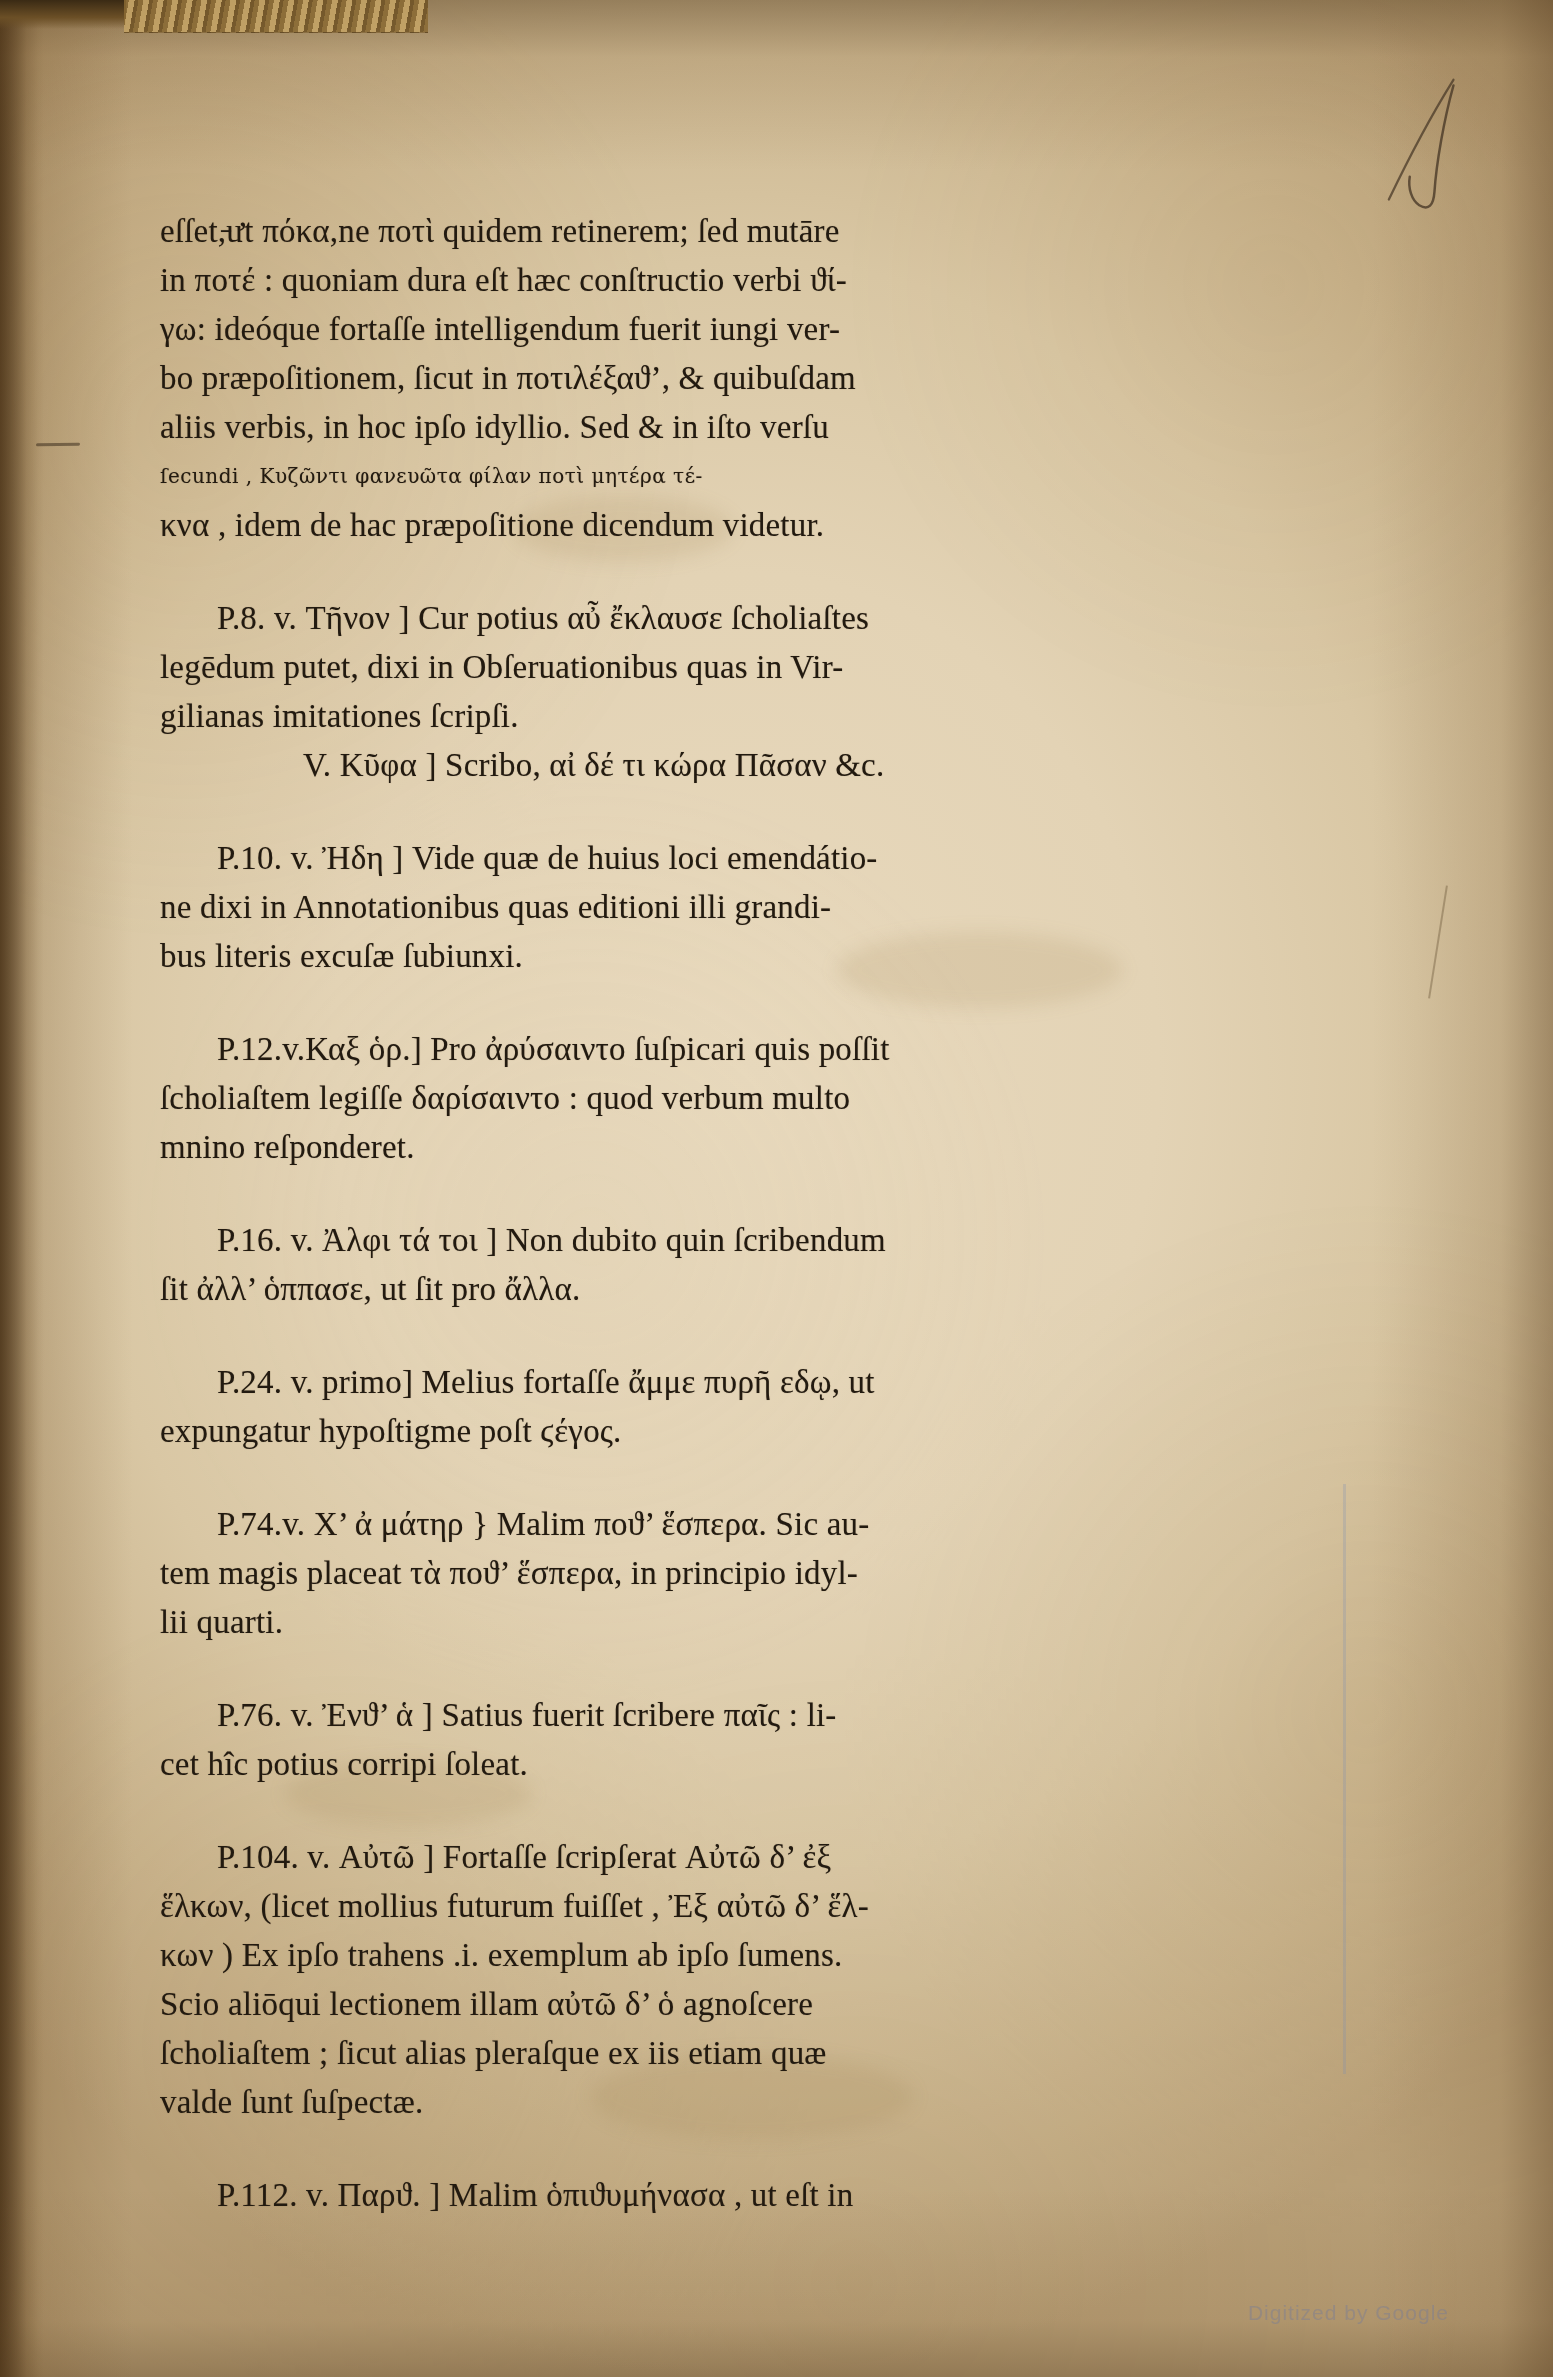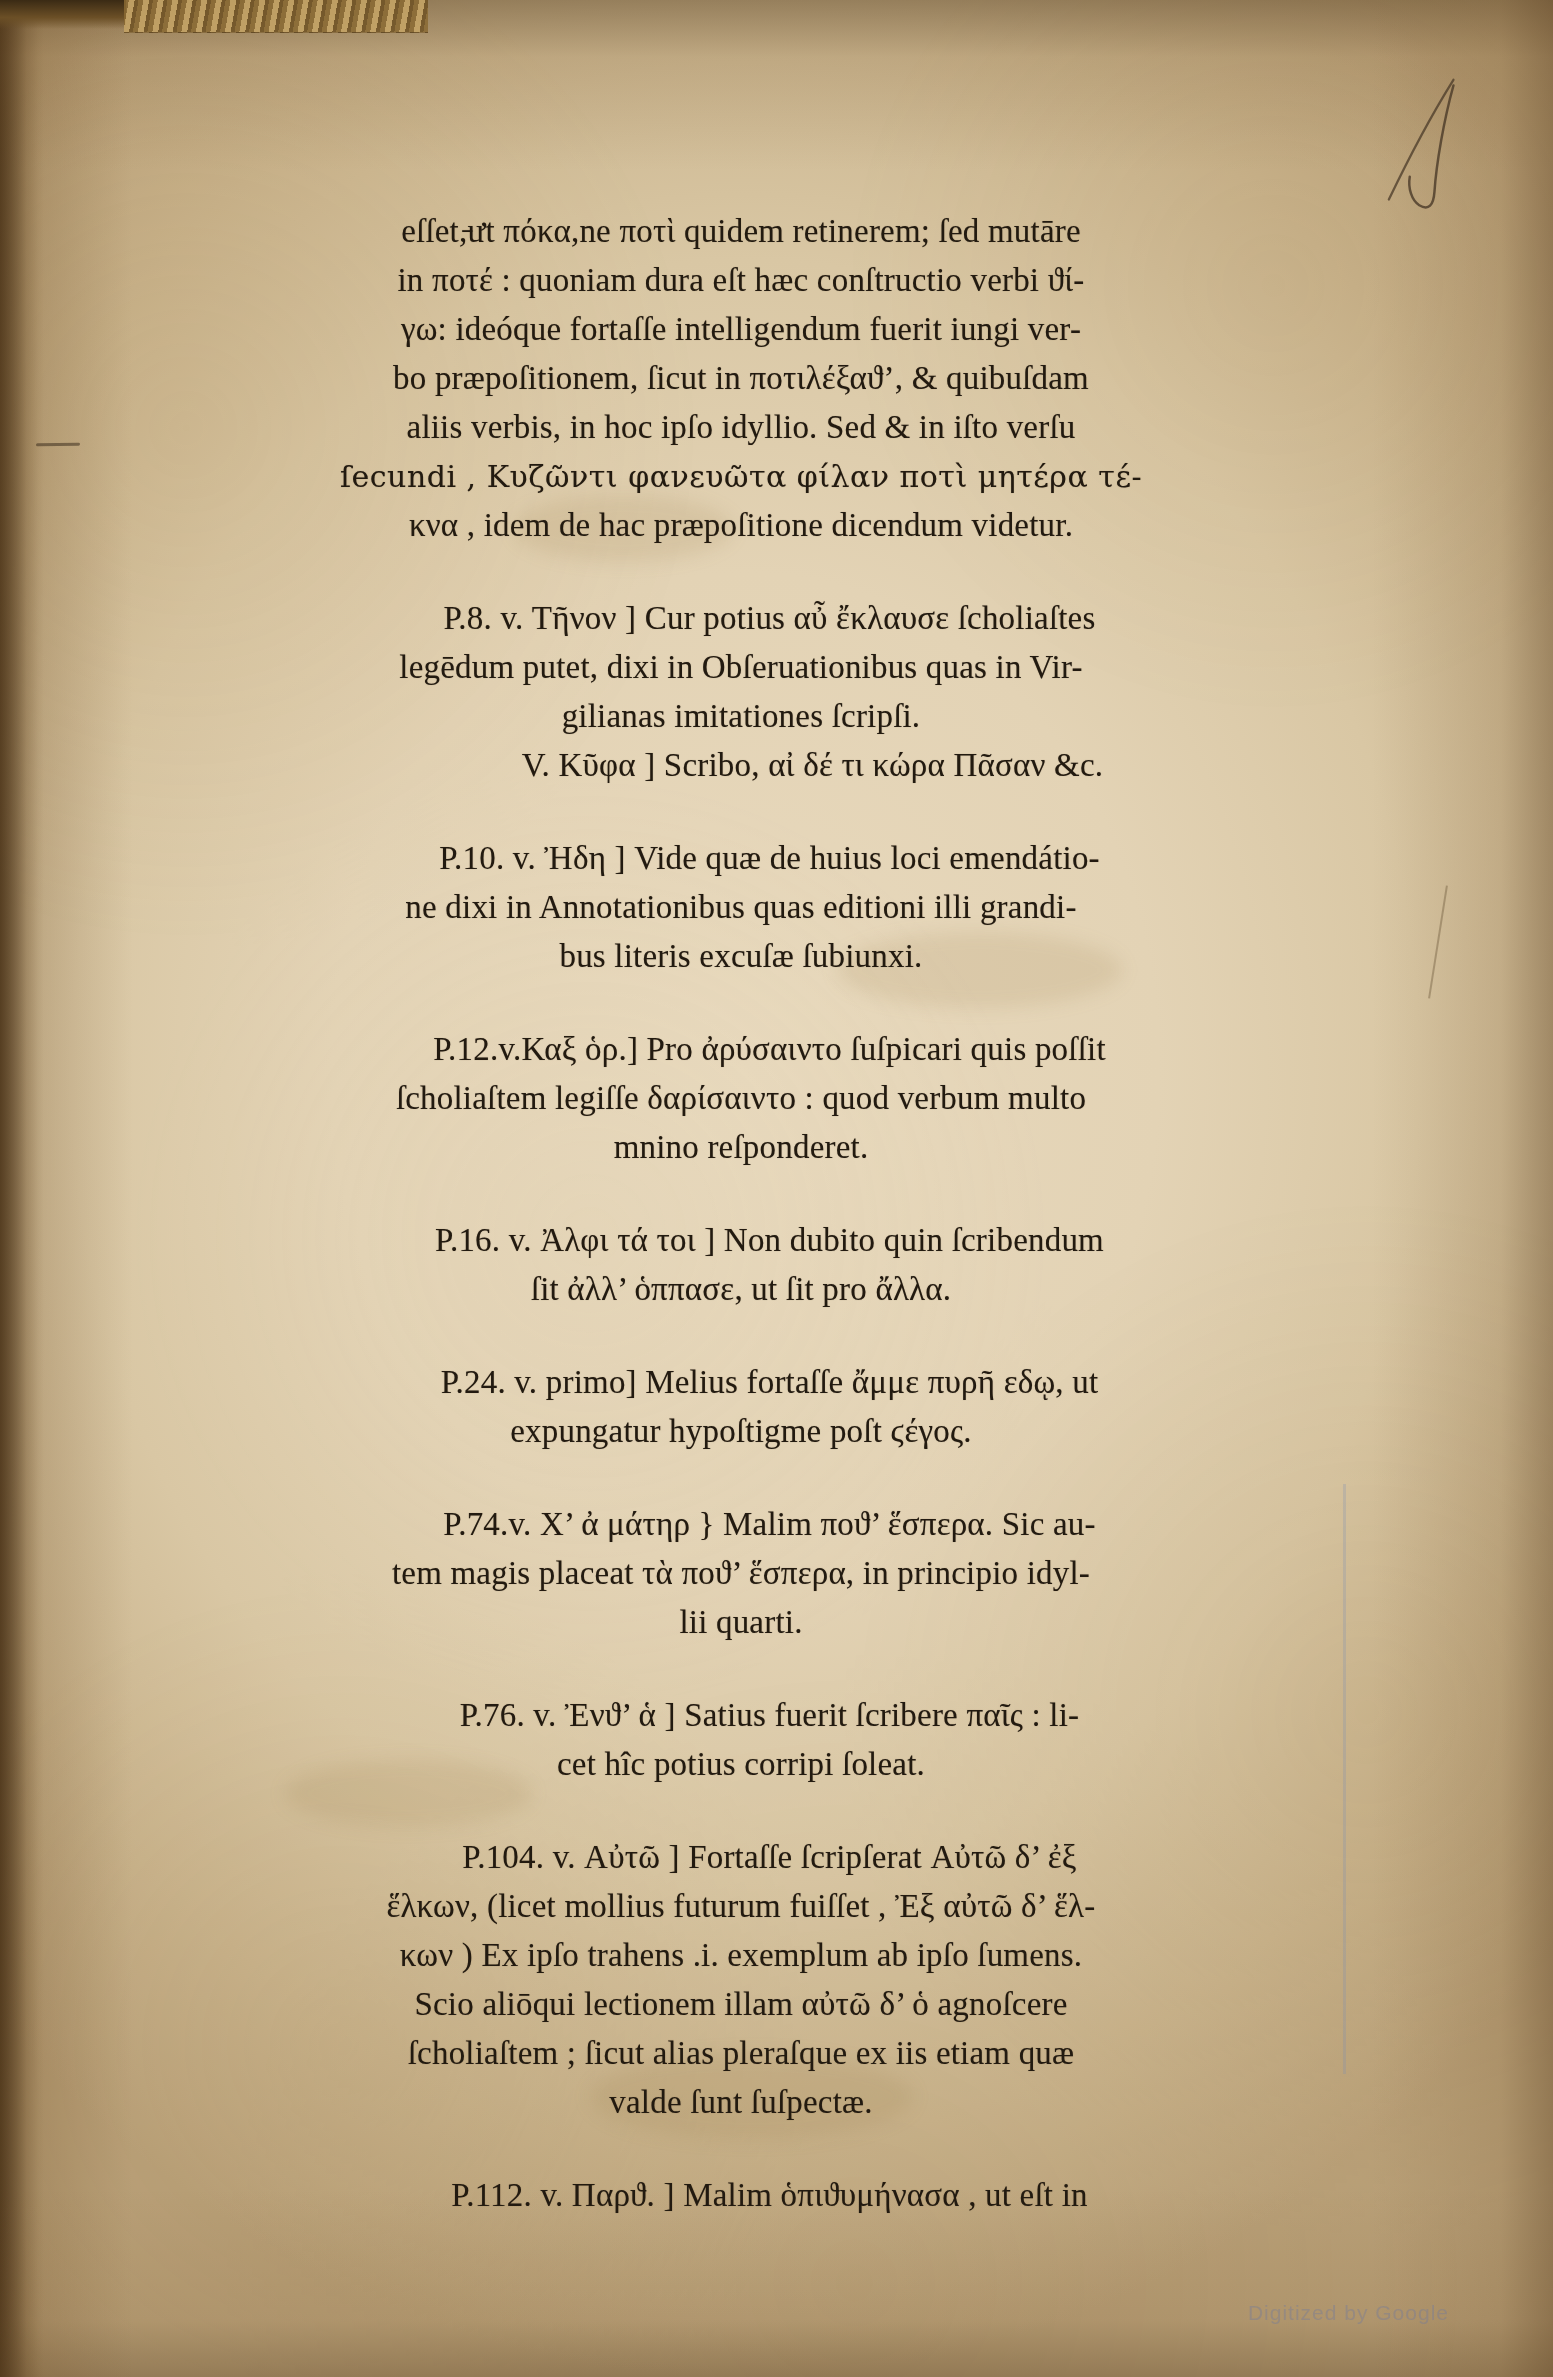--- a/index.html
+++ b/index.html
@@ -108,40 +108,39 @@
     width: 1.9px;
     height: 114px;
     background: rgba(90,70,40,0.35);
     transform: rotate(9deg);
     z-index: 6;
   }
 
   
   #textblock {
     position: absolute;
-    left: 175px;
+    left: 160px;
     top: 207px;
     width: 1132px;
     z-index: 7;
     color: #221a10;
     font-size: 33px;
     line-height: 49px;
     letter-spacing: 0.2px;
     text-shadow: 0 0 1px rgba(60,40,20,0.35);
-    text-align: center;
   }
   .ln {
     white-space: nowrap;
     position: relative;
   }
   .ind { padding-left: 57px; margin-top: 44px; }
   .ind2 { padding-left: 143px; }
   .gk {
     font-family: "DejaVu Serif", serif;
-    font-size: 30px;
+    font-size: 20px;
     letter-spacing: 0.5px;
   }
 
   
   .smudge {
     position: absolute;
     border-radius: 50%;
     background: rgba(150,115,60,0.13);
     filter: blur(8.6px);
     z-index: 6;

